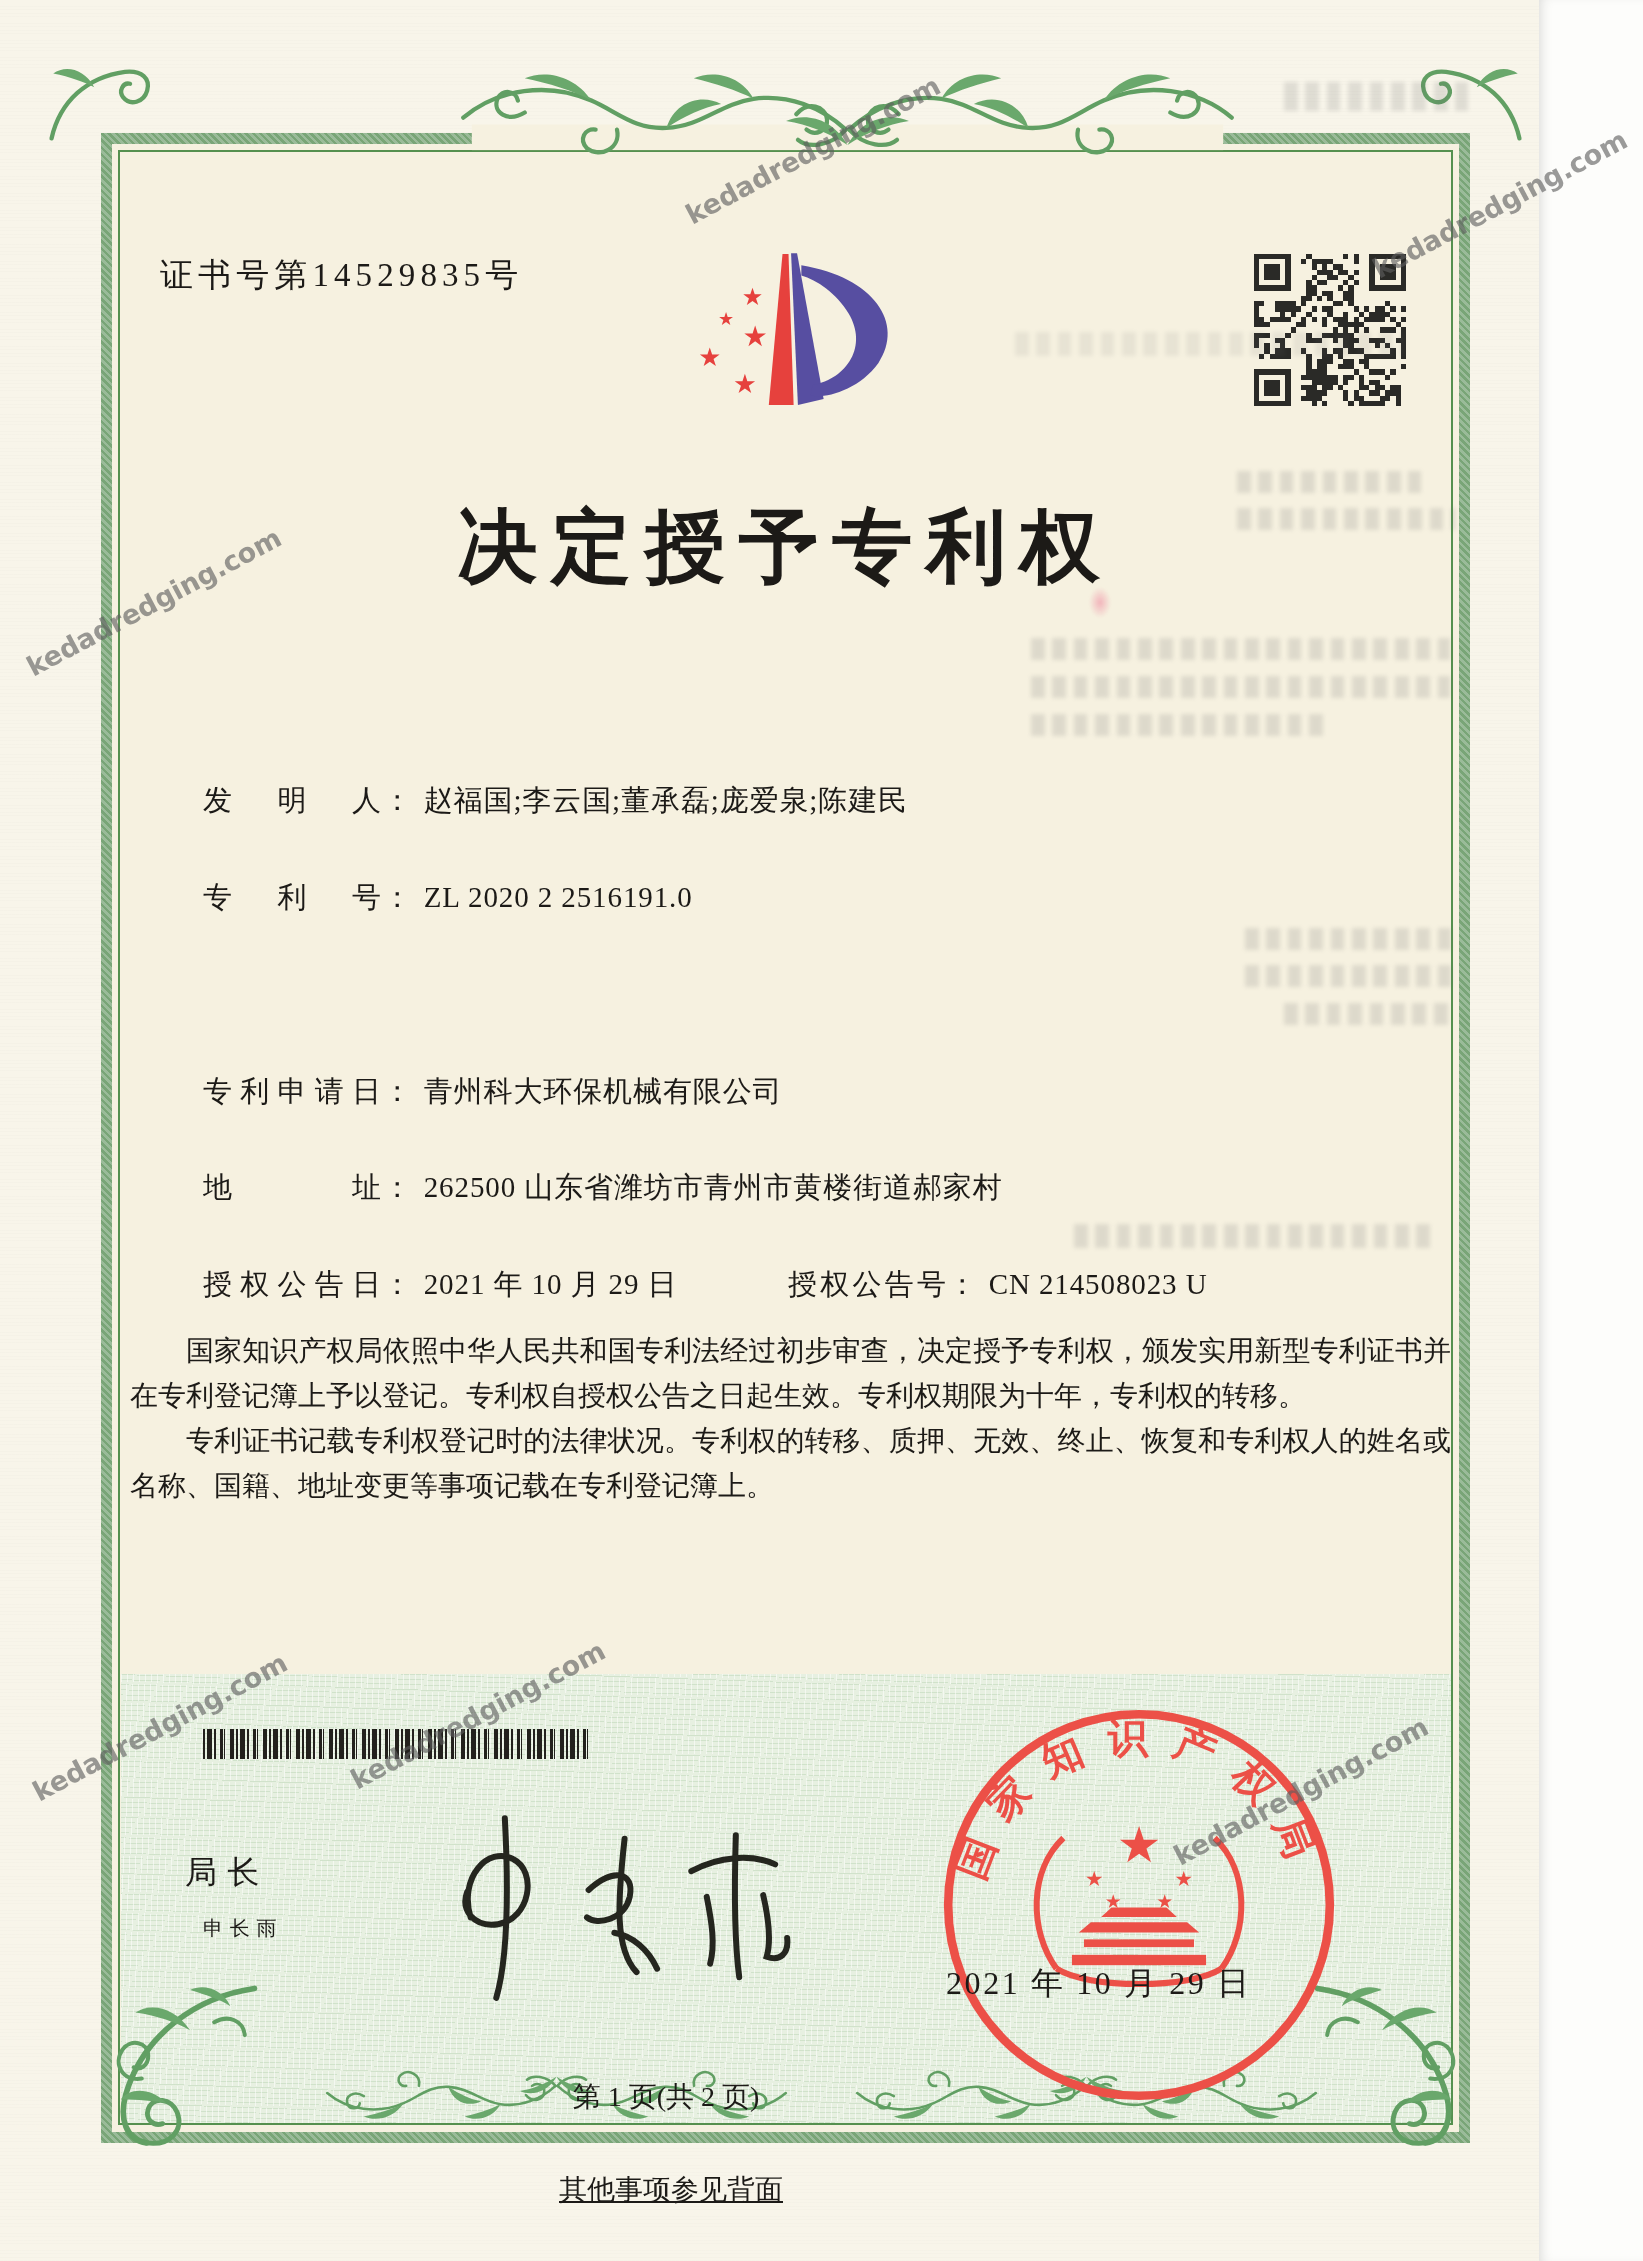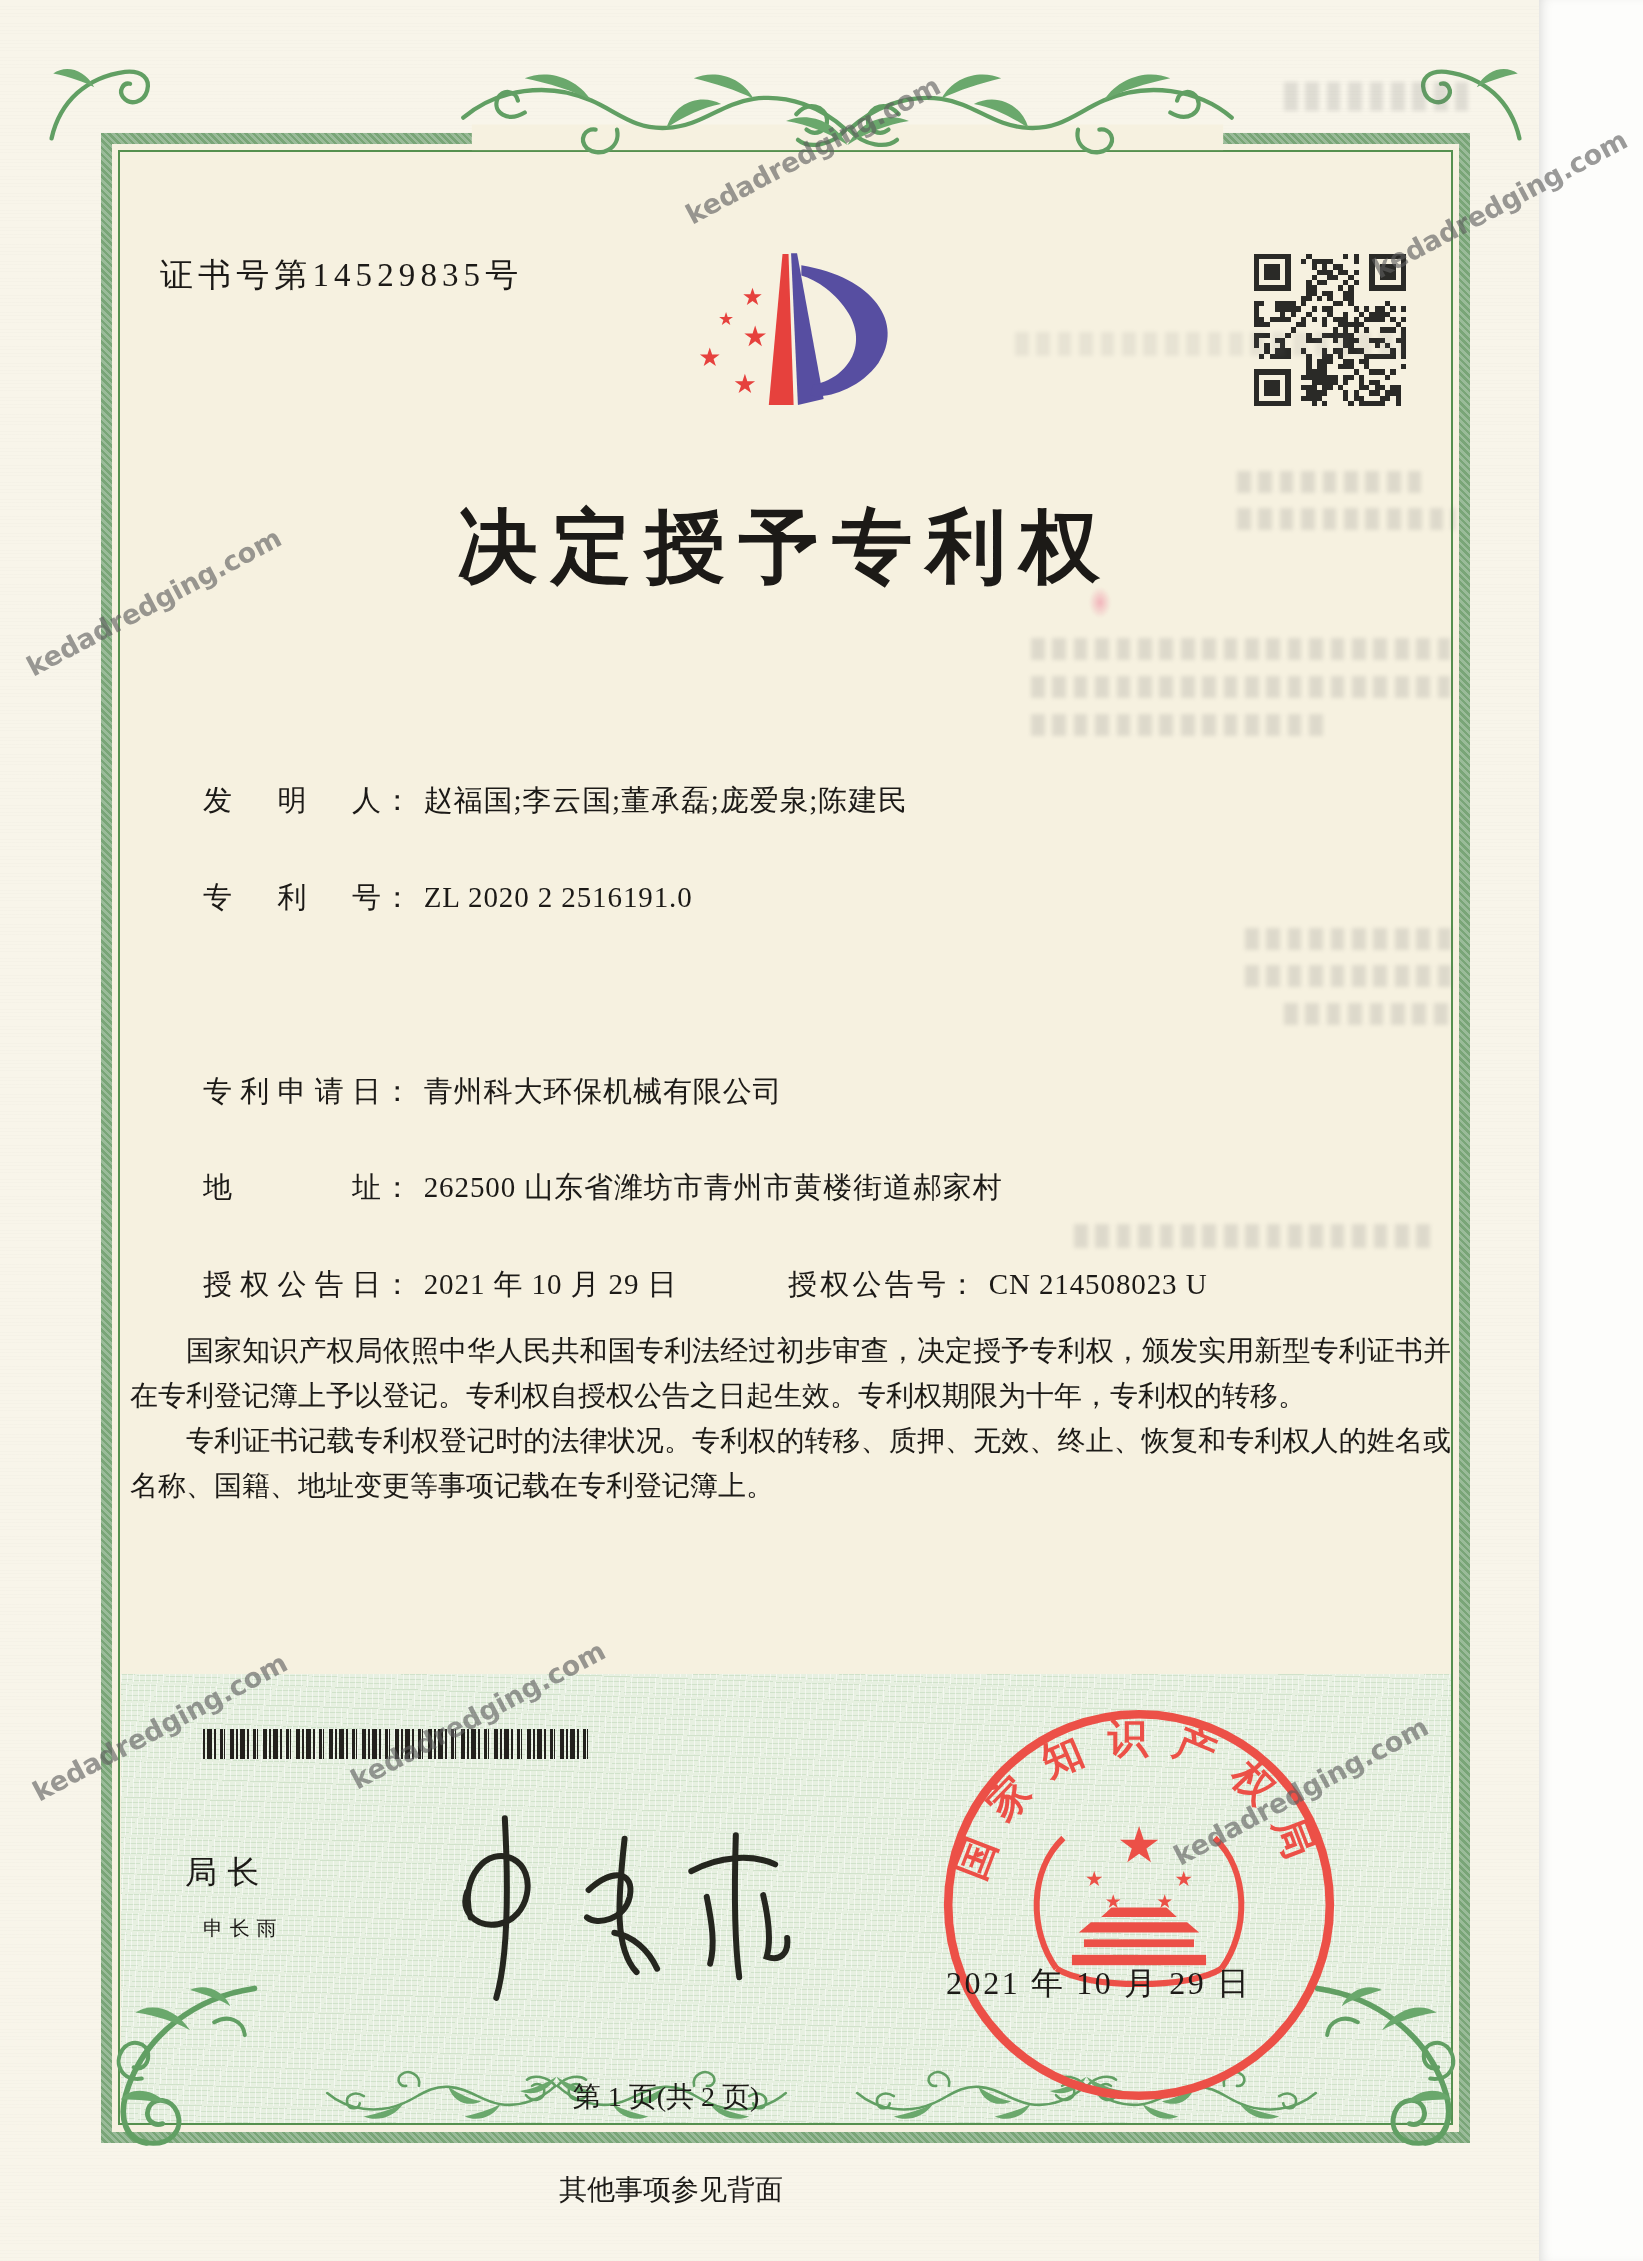--- a/index.html
+++ b/index.html
@@ -44,21 +44,21 @@
   .barcode{position:absolute;left:203px;top:1729px;width:390px;height:30px;z-index:7;
         background:repeating-linear-gradient(90deg,#23211d 0 1.7px,transparent 1.7px 4.3px,#23211d 4.3px 9.4px,
         transparent 9.4px 11px,#23211d 11px 13px,transparent 13px 17px,#23211d 17px 19.7px,transparent 19.7px 21.4px,
         #23211d 21.4px 22px,transparent 22px 27px,#23211d 27px 31px,transparent 31px 33px);}
   .director-label{position:absolute;left:185px;top:1851px;font-size:32px;letter-spacing:10.3px;z-index:7;}
   .director-name{position:absolute;left:203px;top:1915px;font-size:20px;letter-spacing:6.8px;z-index:7;}
   .signature{position:absolute;left:409px;top:1789px;z-index:7;}
   .seal{position:absolute;left:937px;top:1703px;z-index:8;}
   .seal-date{position:absolute;left:946px;top:1962px;font-size:32px;letter-spacing:2.6px;z-index:9;}
   .page-info{position:absolute;left:495px;top:2078px;width:342px;text-align:center;font-size:28px;z-index:9;}
-  .foot-note{position:absolute;left:500px;top:2171px;width:342px;text-align:center;font-size:28px;z-index:7;}
+  .foot-note{position:absolute;left:500px;top:2171px;width:342px;text-align:center;font-size:28px;z-index:7;text-decoration:underline;}
   .logo{position:absolute;left:666px;top:236px;z-index:7;}
   .qr{position:absolute;left:1254px;top:254px;z-index:7;}
   .wm{position:absolute;font-family:"DejaVu Sans","Liberation Sans",sans-serif;font-weight:700;font-size:27px;
         color:#5e5e5e;opacity:.62;transform:translate(-50%,-50%) rotate(-28deg);white-space:nowrap;z-index:12;}
   .g-line{position:absolute;z-index:10;opacity:.5;filter:blur(2.1px);
         background:repeating-linear-gradient(90deg,rgba(105,105,105,.34) 0 13.7px,transparent 13.7px 21.4px);}
   .pink-smudge{position:absolute;left:1089px;top:587px;width:22px;height:31px;z-index:10;filter:blur(0.9px);
         background:radial-gradient(closest-side,rgba(238,120,150,.5),rgba(238,120,150,0));}
 </style>
 </head>

